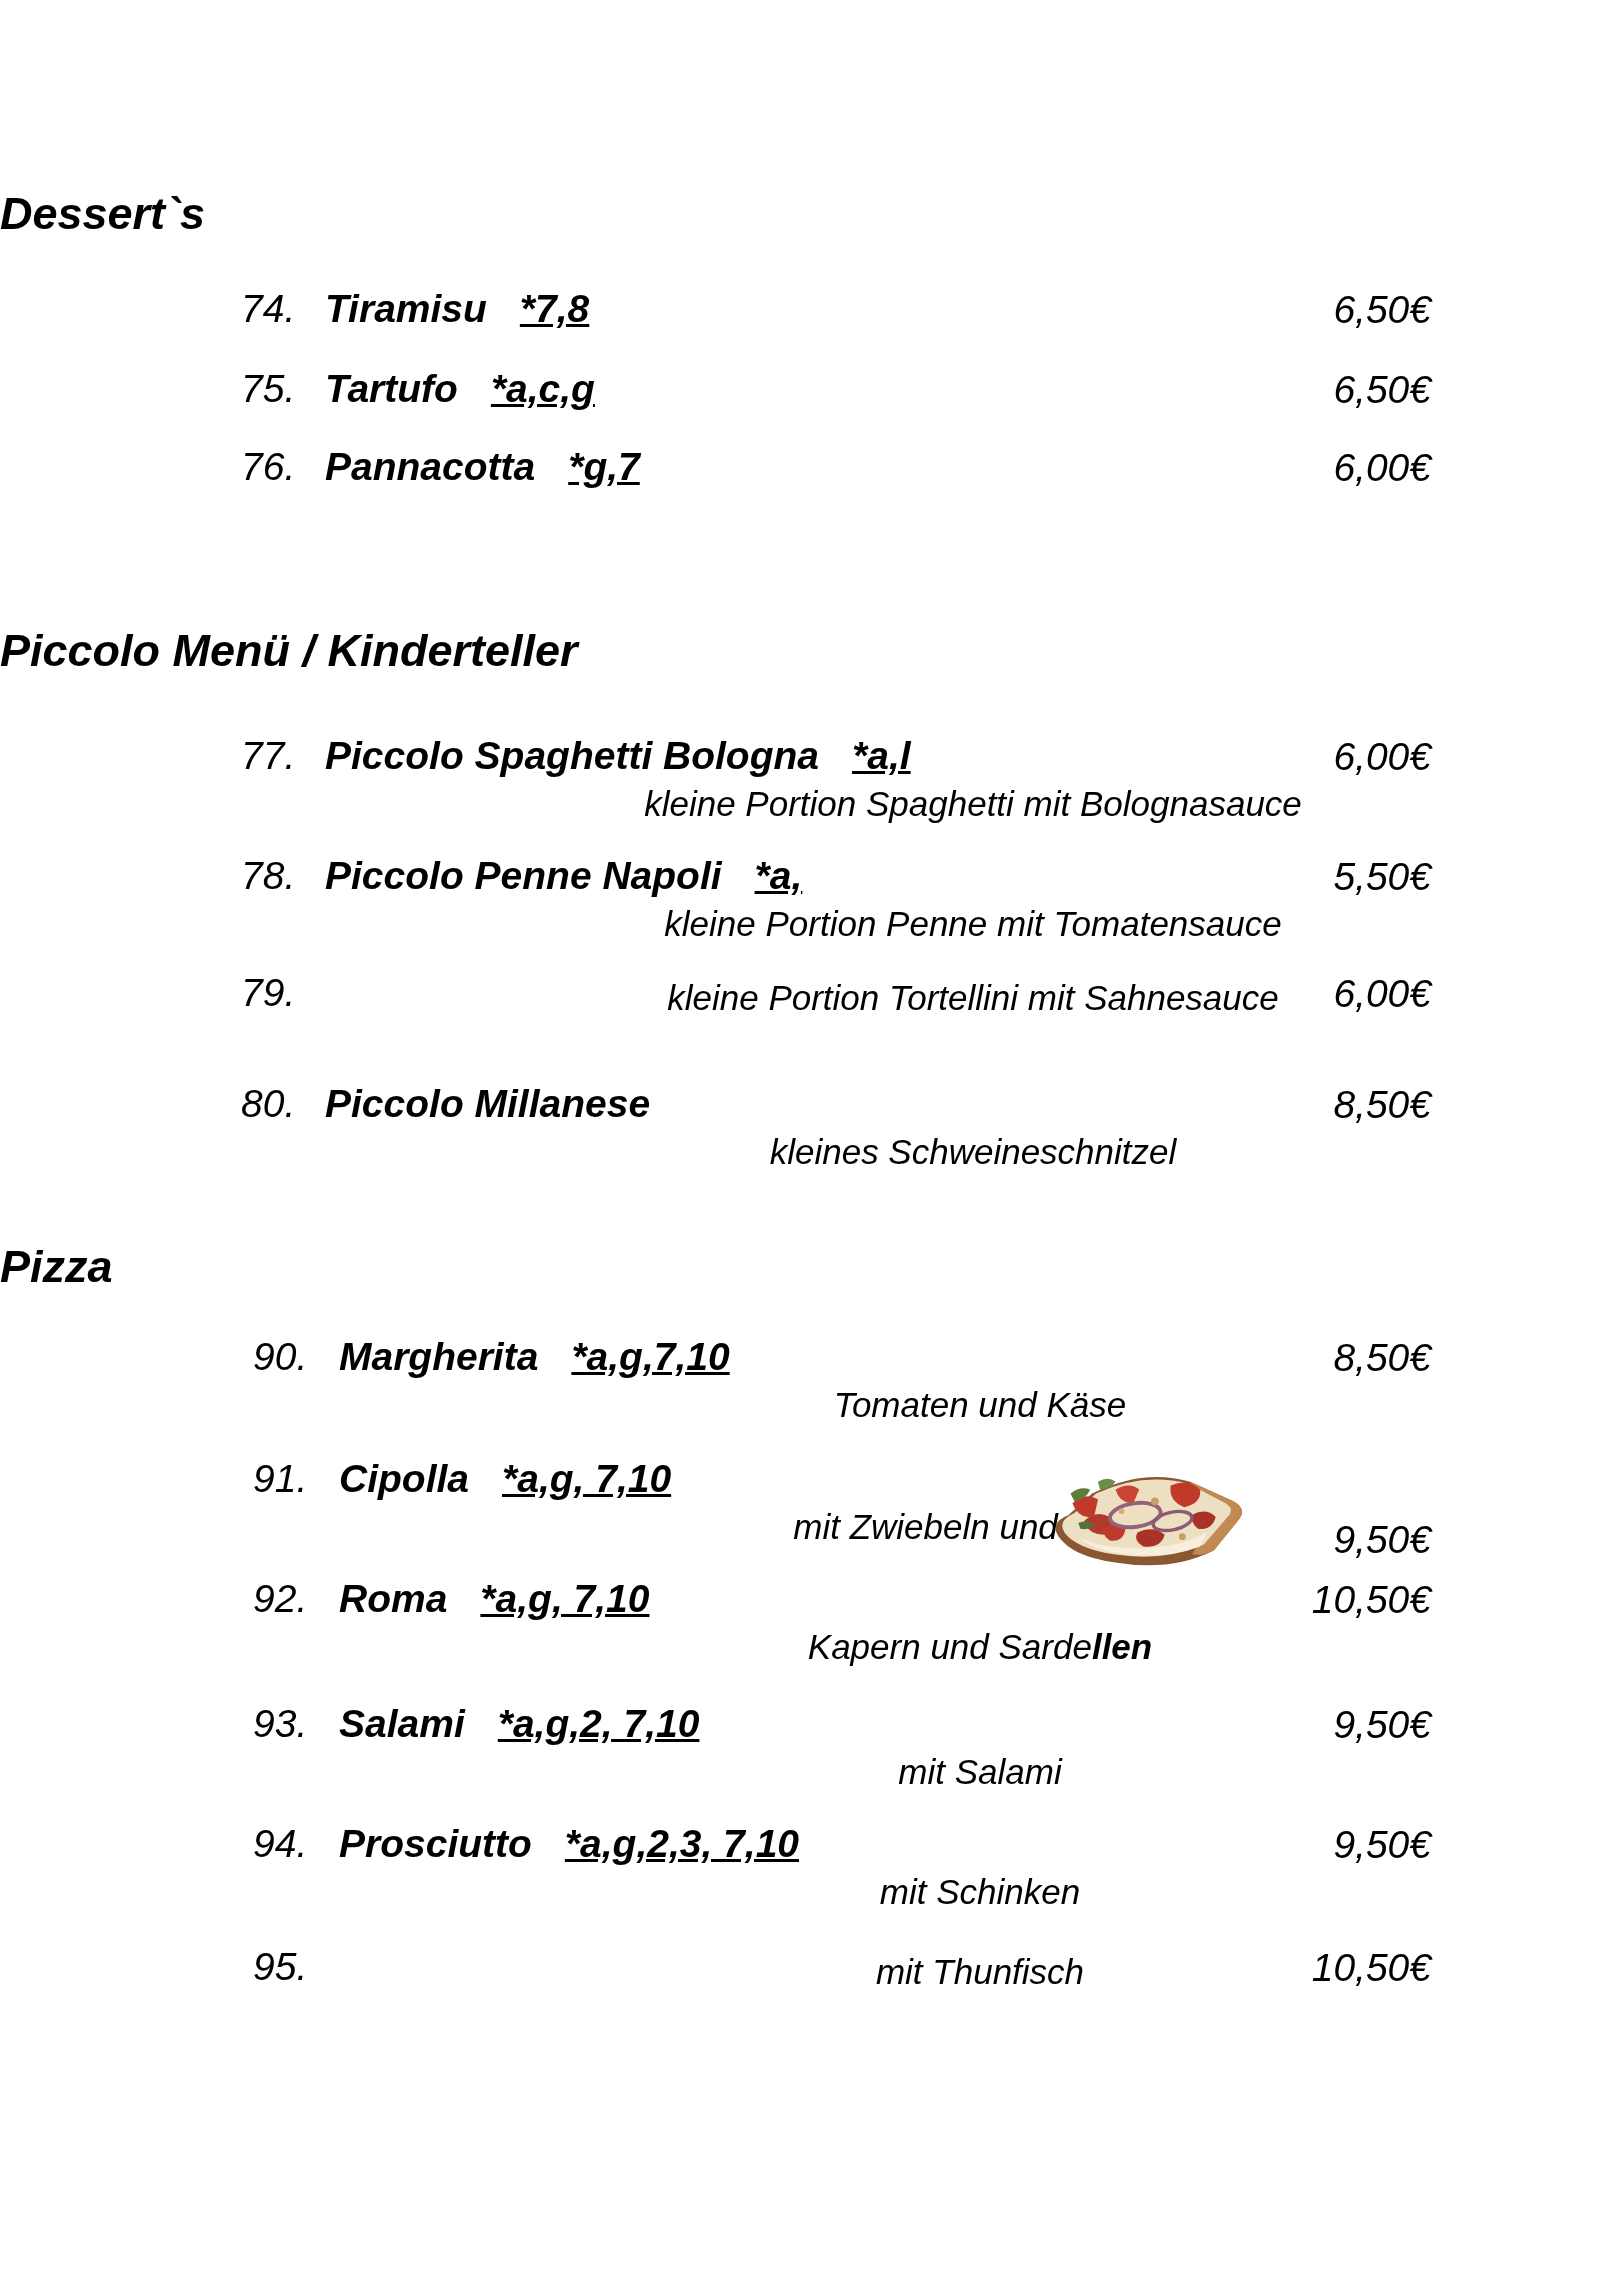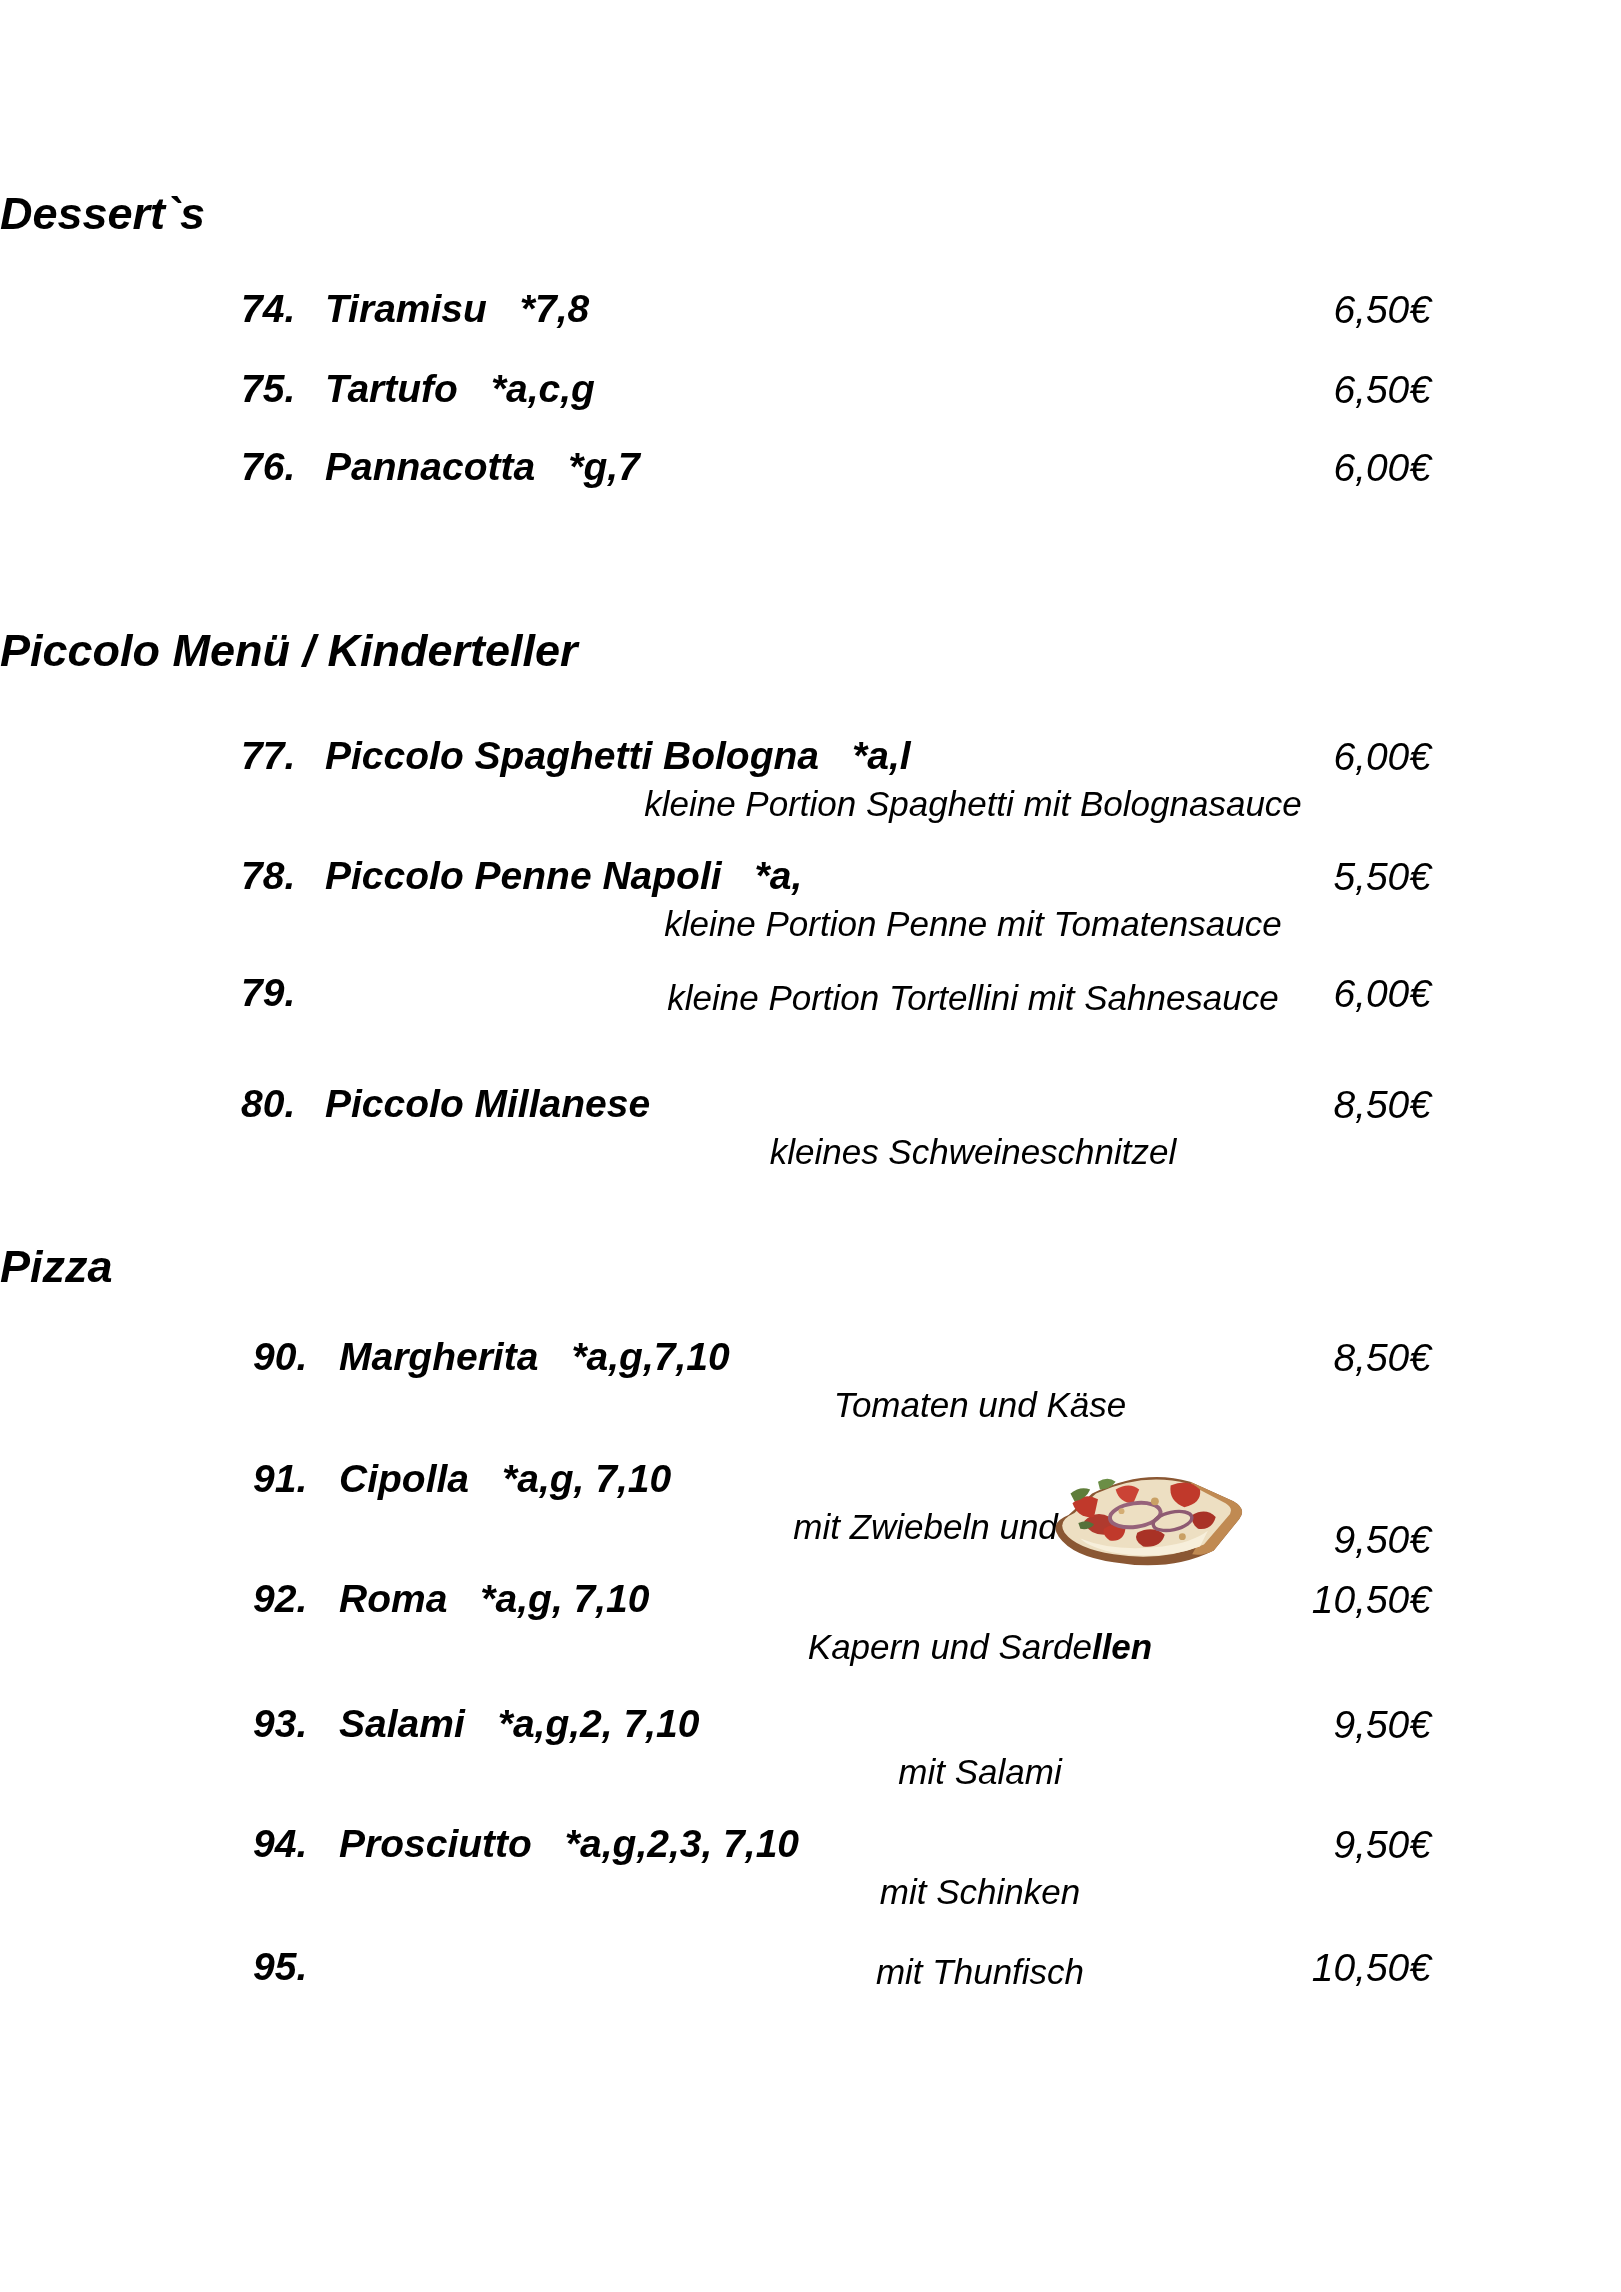--- a/index.html
+++ b/index.html
@@ -15,29 +15,29 @@
   .sec-title{
     position:absolute;left:0;width:100%;
     text-align:left;
     font-weight:bold;
     font-size:45px;line-height:51px;
     letter-spacing:0px;
   }
   .item{position:absolute;left:0;right:0;}
   .item .num{
     position:absolute;left:241px;top:0;
-    font-size:39px;line-height:43px;font-weight:bold;
+    font-size:39px;line-height:43px;font-weight:normal;
   }
   .item .line{
     margin-left:325px;
     font-size:39px;line-height:43px;
     font-weight:bold;
     white-space:nowrap;
   }
-  .item .alg{padding-left:33px;}
+  .item .alg{padding-left:33px;text-decoration:underline;}
   .item .price{
     position:absolute;right:190px;top:1px;
     font-size:39px;line-height:43px;font-weight:normal;
   }
   .item .desc{
     margin-left:325px;margin-top:5.9px;
     font-size:35px;line-height:41px;
     font-weight:normal;white-space:nowrap;text-align:center;
   }
   .pizza-sec .num{left:253px;}

